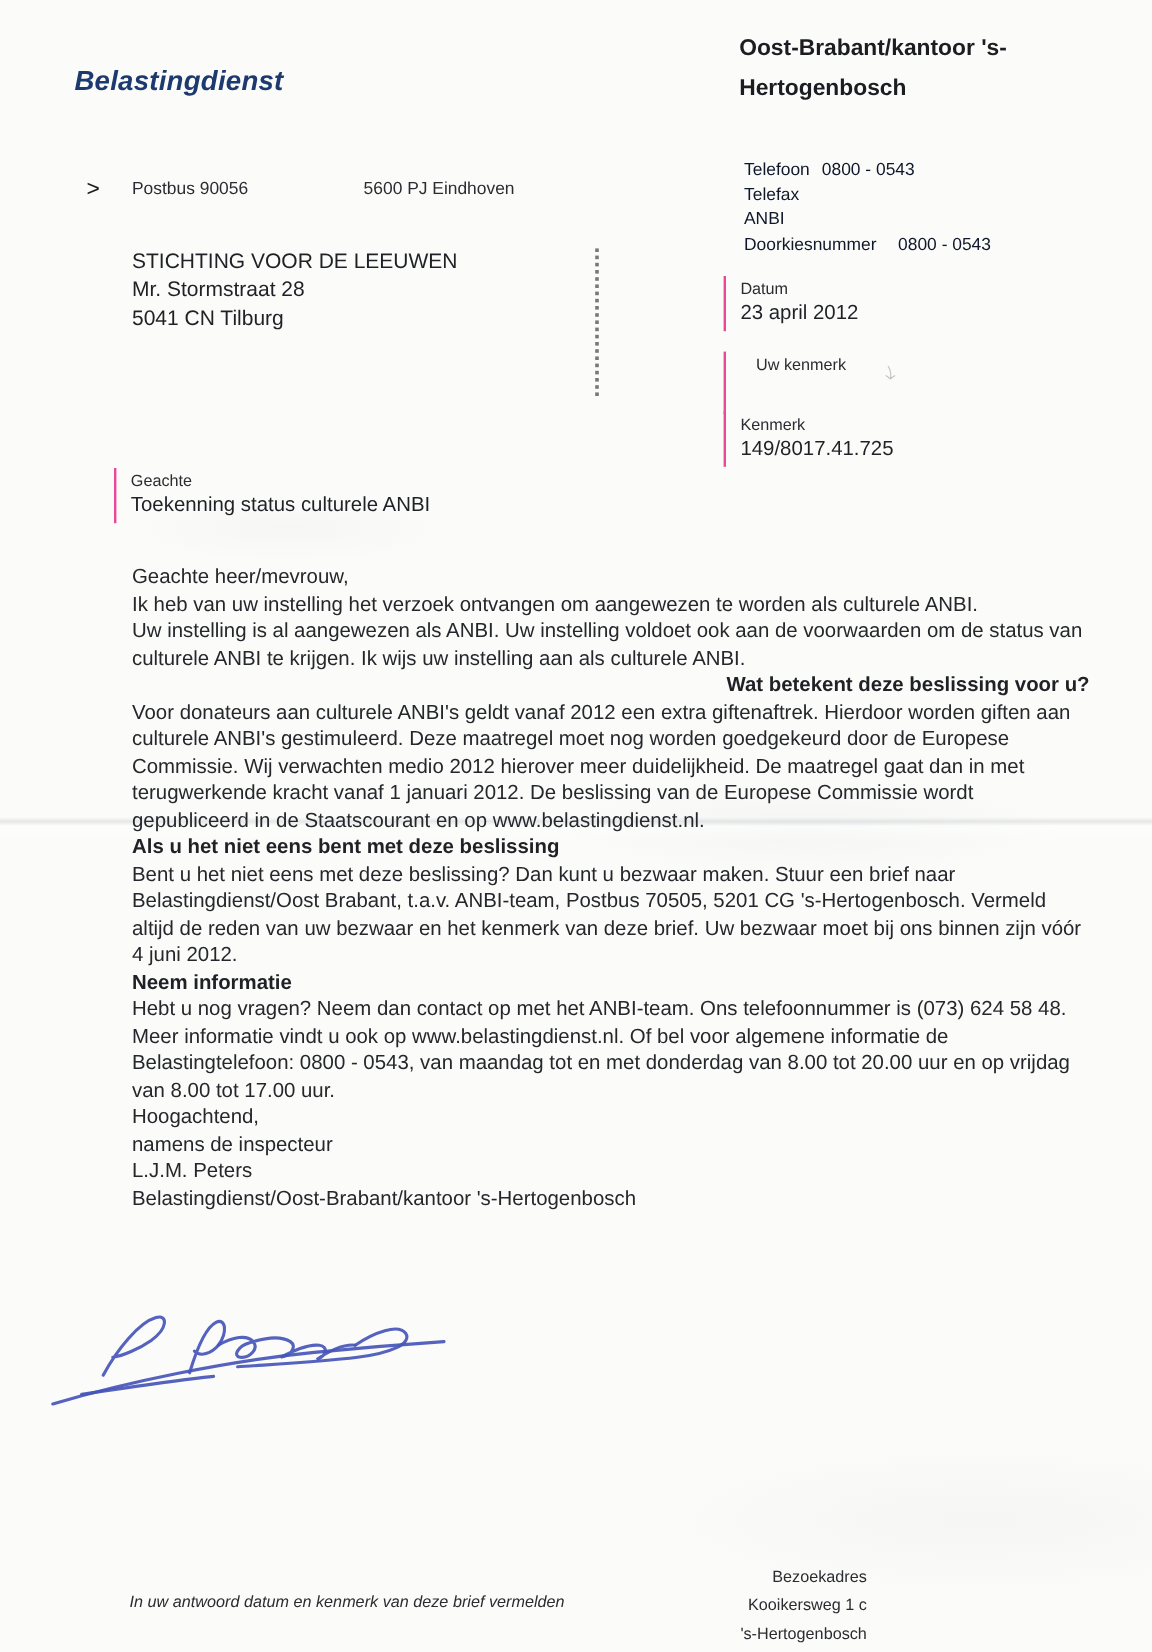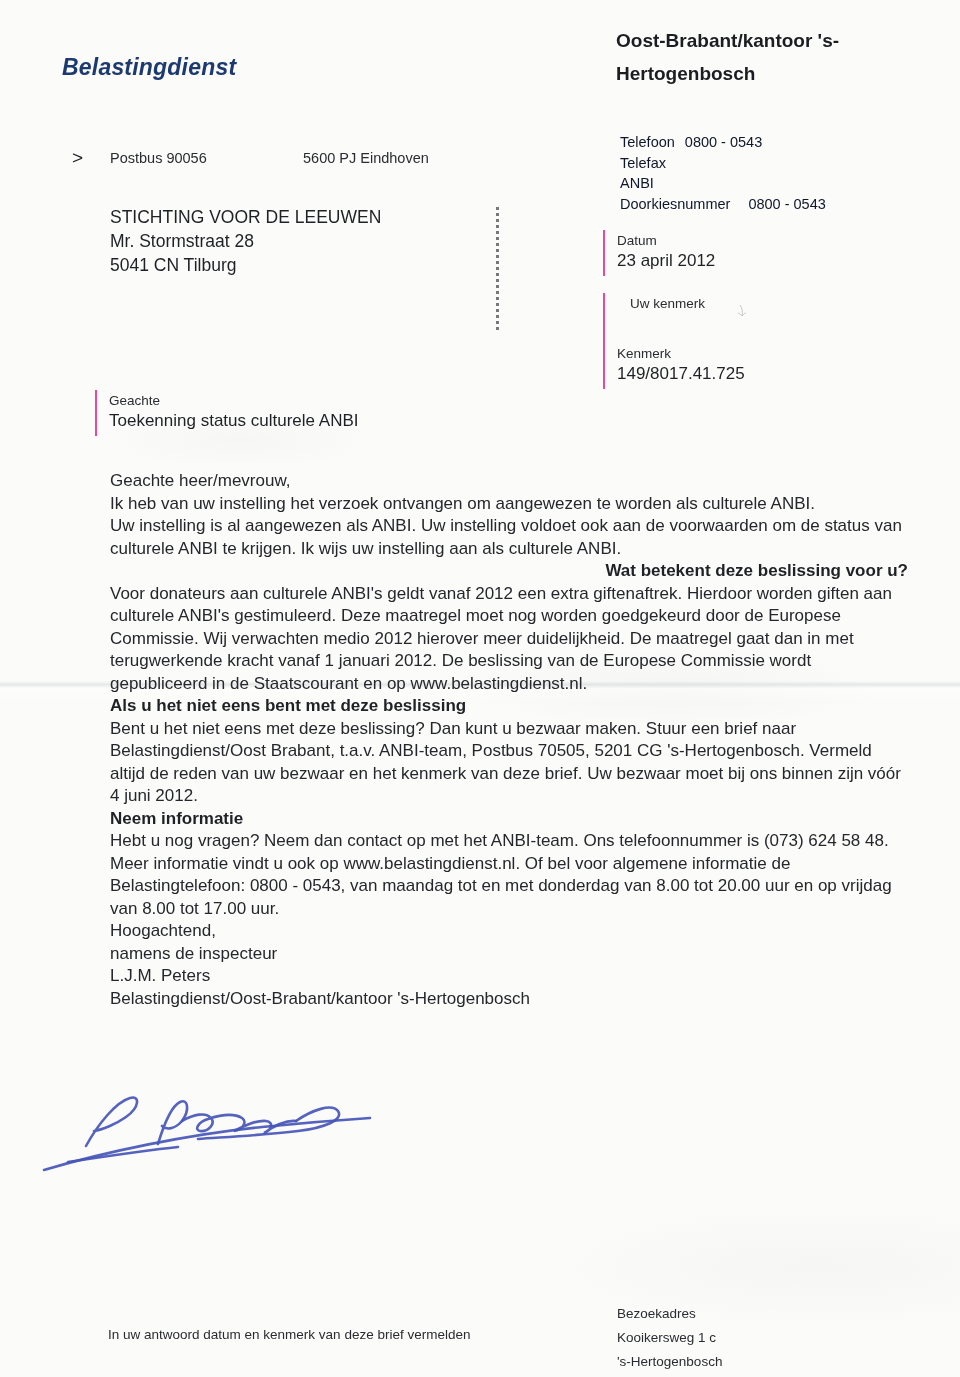--- a/index.html
+++ b/index.html
@@ -83,24 +83,24 @@
   .mt-h3{margin-top:12px;}
   .mt-h4{margin-top:9px;}
   .mt-close{margin-top:14px;}
   .mt-behalf{margin-top:17px;}
   .mt-signer{margin-top:75px;}
 
   .signature{position:absolute;left:40px;top:1078px;width:380px;height:100px;pointer-events:none;}
   .signature path{fill:none;stroke:#4656b8;stroke-width:2.6;stroke-linecap:round;opacity:.92;}
 
   .footer-note{
-    position:absolute;left:108px;top:1327px;font-size:13.5px;color:#2a2c31;
+    position:absolute;left:108px;top:1327px;font-size:13.5px;font-style:italic;color:#2a2c31;
   }
   .visit{
-    position:absolute;left:617px;top:1302px;font-size:13.5px;line-height:24px;color:#2a2c31;
+    position:absolute;left:617px;top:1302px;font-size:13.5px;line-height:24px;color:#2a2c31;text-align:right;
   }
 </style>
 </head>
 <body>
 
 <div class="page">
   <div class="scan-noise"></div>
   <div class="crease"></div>
   <div class="crease2"></div>
 

